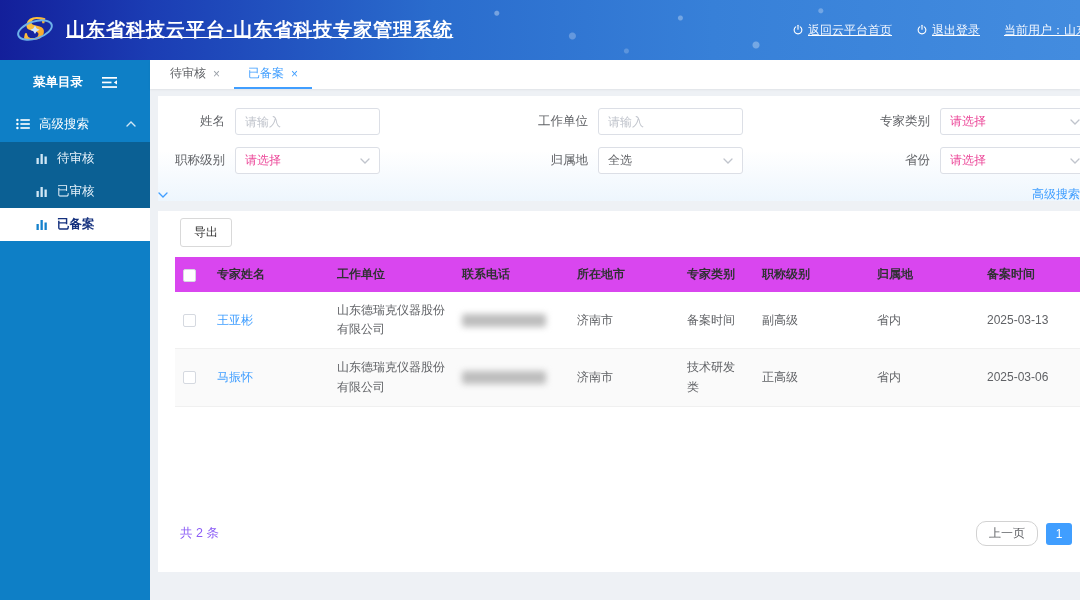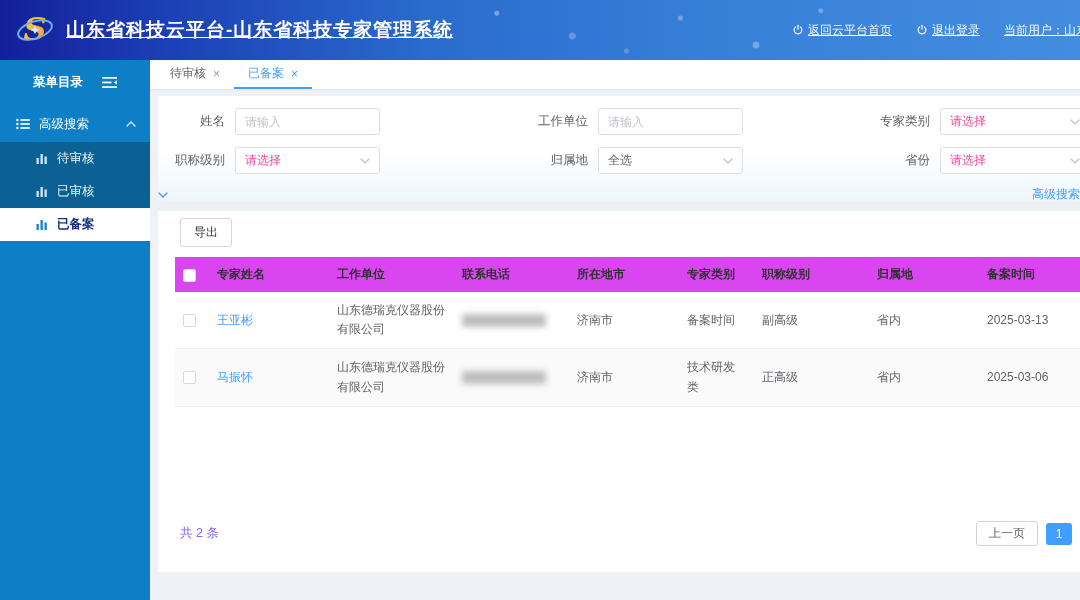--- a/index.html
+++ b/index.html
@@ -91,21 +91,21 @@
   .data-table tbody tr:nth-child(2) { background:#fafafa; }
   .name-link { color:#409eff; cursor:pointer; }
   .checkbox { display:inline-block; width:13px; height:13px; border:1px solid #d5d9e0;
     border-radius:2px; background:#fff; cursor:pointer; vertical-align:middle; }
   .blur-pill { width:84px; height:13px; background:#bdbdbd; border-radius:2px; filter:blur(3px); }
 
   .card-footer { margin-top:auto; display:flex; align-items:center;
     padding:0 8px 26px 22px; }
   .total-text { font-size:12.5px; color:#8b5cf6; }
   .pager { margin-left:auto; display:flex; align-items:center; gap:8px; }
-  .prev-btn { padding:3px 12px; border:1px solid #d2d2d2; background:#fff; border-radius:3px;
+  .prev-btn { padding:3px 12px; border:1px solid #d2d2d2; background:#fff; border-radius:10px;
     font-size:12px; color:#606266; cursor:pointer; font-family:inherit; }
   .page-num { width:26px; height:22px; background:#409eff; color:#fff; border-radius:3px;
     display:flex; align-items:center; justify-content:center; font-size:12px; cursor:pointer; }
 
   svg { display:block; }
 </style>
 </head>
 <body>
 
 <div class="app">

